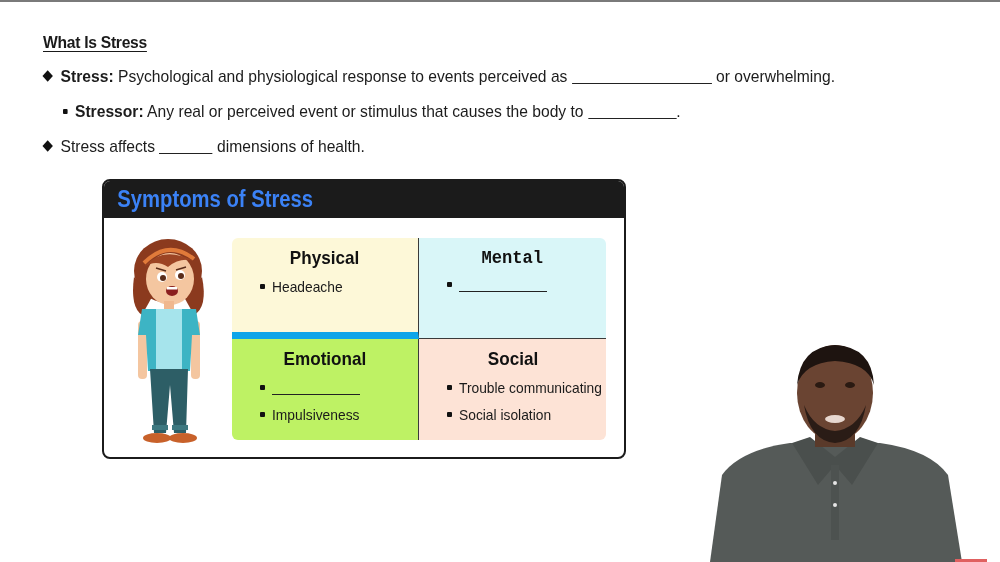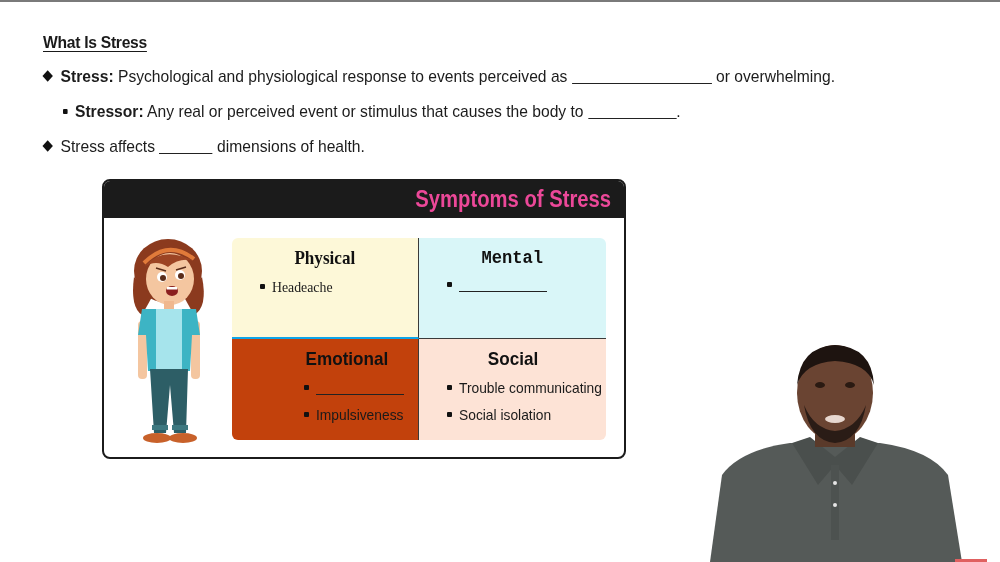--- a/index.html
+++ b/index.html
@@ -32,37 +32,37 @@
   }
   .blank { display:inline-block; border-bottom:1px solid #222; height:14px; vertical-align:-2px; }
 
   
   .card {
     position:absolute; left:102px; top:179px; width:524px; height:280px;
     border:2px solid #1b1b1b; border-radius:8px; background:#fff; overflow:hidden;
     box-sizing:border-box;
   }
   .card-header {
-    height:37px; background:#1b1b1b; color:#ec4899;
-    display:flex; align-items:center; justify-content:flex-end;
+    height:37px; background:#1b1b1b; color:#3b82f6;
+    display:flex; align-items:center; justify-content:flex-start;
     font-size:23px; font-weight:bold;
   }
   .card-header span { display:inline-block; transform:scaleX(0.88); }
 
   .girl { position:absolute; left:18px; top:56px; width:92px; height:206px; }
 
   .grid {
     position:absolute; left:128px; top:57px; width:374px; height:202px;
     display:grid; grid-template-columns:187px 187px; grid-template-rows:101px 101px;
     border-radius:6px; overflow:hidden;
   }
   .cell { position:relative; box-sizing:border-box; padding-top:9px; }
-  .cell.physical { background:#fdf8d8; border-right:1px solid #3a3a3a; border-bottom:2px solid #0ea5e9;font-family:Liberation Serif, serif; }
+  .cell.physical { background:#fdf8d8; border-right:1px solid #3a3a3a; border-bottom:7px solid #0ea5e9; }
   .cell.mental { background:#d9f6f8; border-bottom:1px solid #3a3a3a;font-family:Liberation Mono, monospace; }
-  .cell.emotional { background:#c2410c; border-right:1px solid #3a3a3a;padding-left:44px; }
+  .cell.emotional { background:#bef264; border-right:1px solid #3a3a3a; }
   .cell.social { background:#fde3d6;text-decoration:underline; }
   .cell-title {
     text-align:center; font-size:19px; font-weight:bold; color:#111;
   }
   .cell-title span { display:inline-block; transform:scaleX(0.9); }
   .cell ul { list-style:none; margin:8px 0 0 16px; padding:0 0 0 12px; }
   .cell li {
     font-size:15px; height:27px; line-height:20px; white-space:nowrap; color:#1a1a1a;
   }
   .cell li .txt { display:inline-block; transform:scaleX(0.92); transform-origin:left; }

